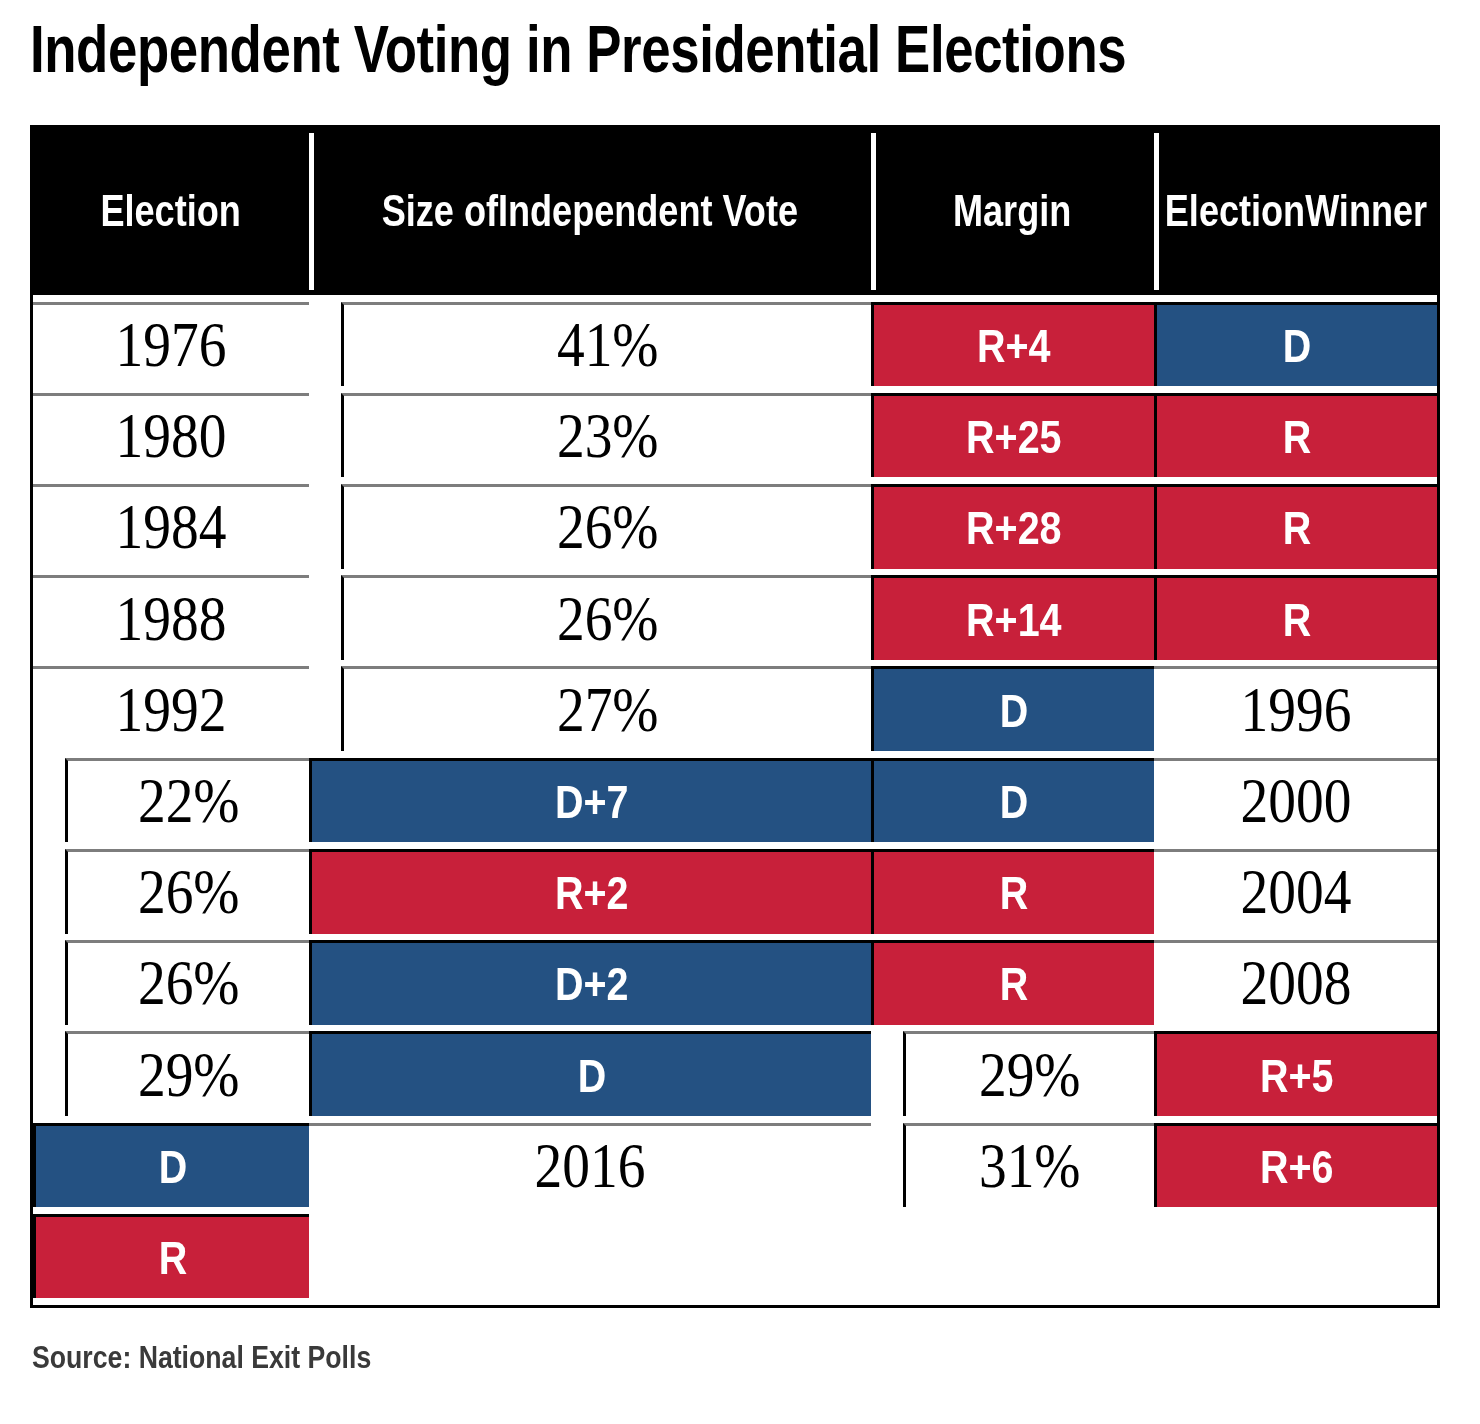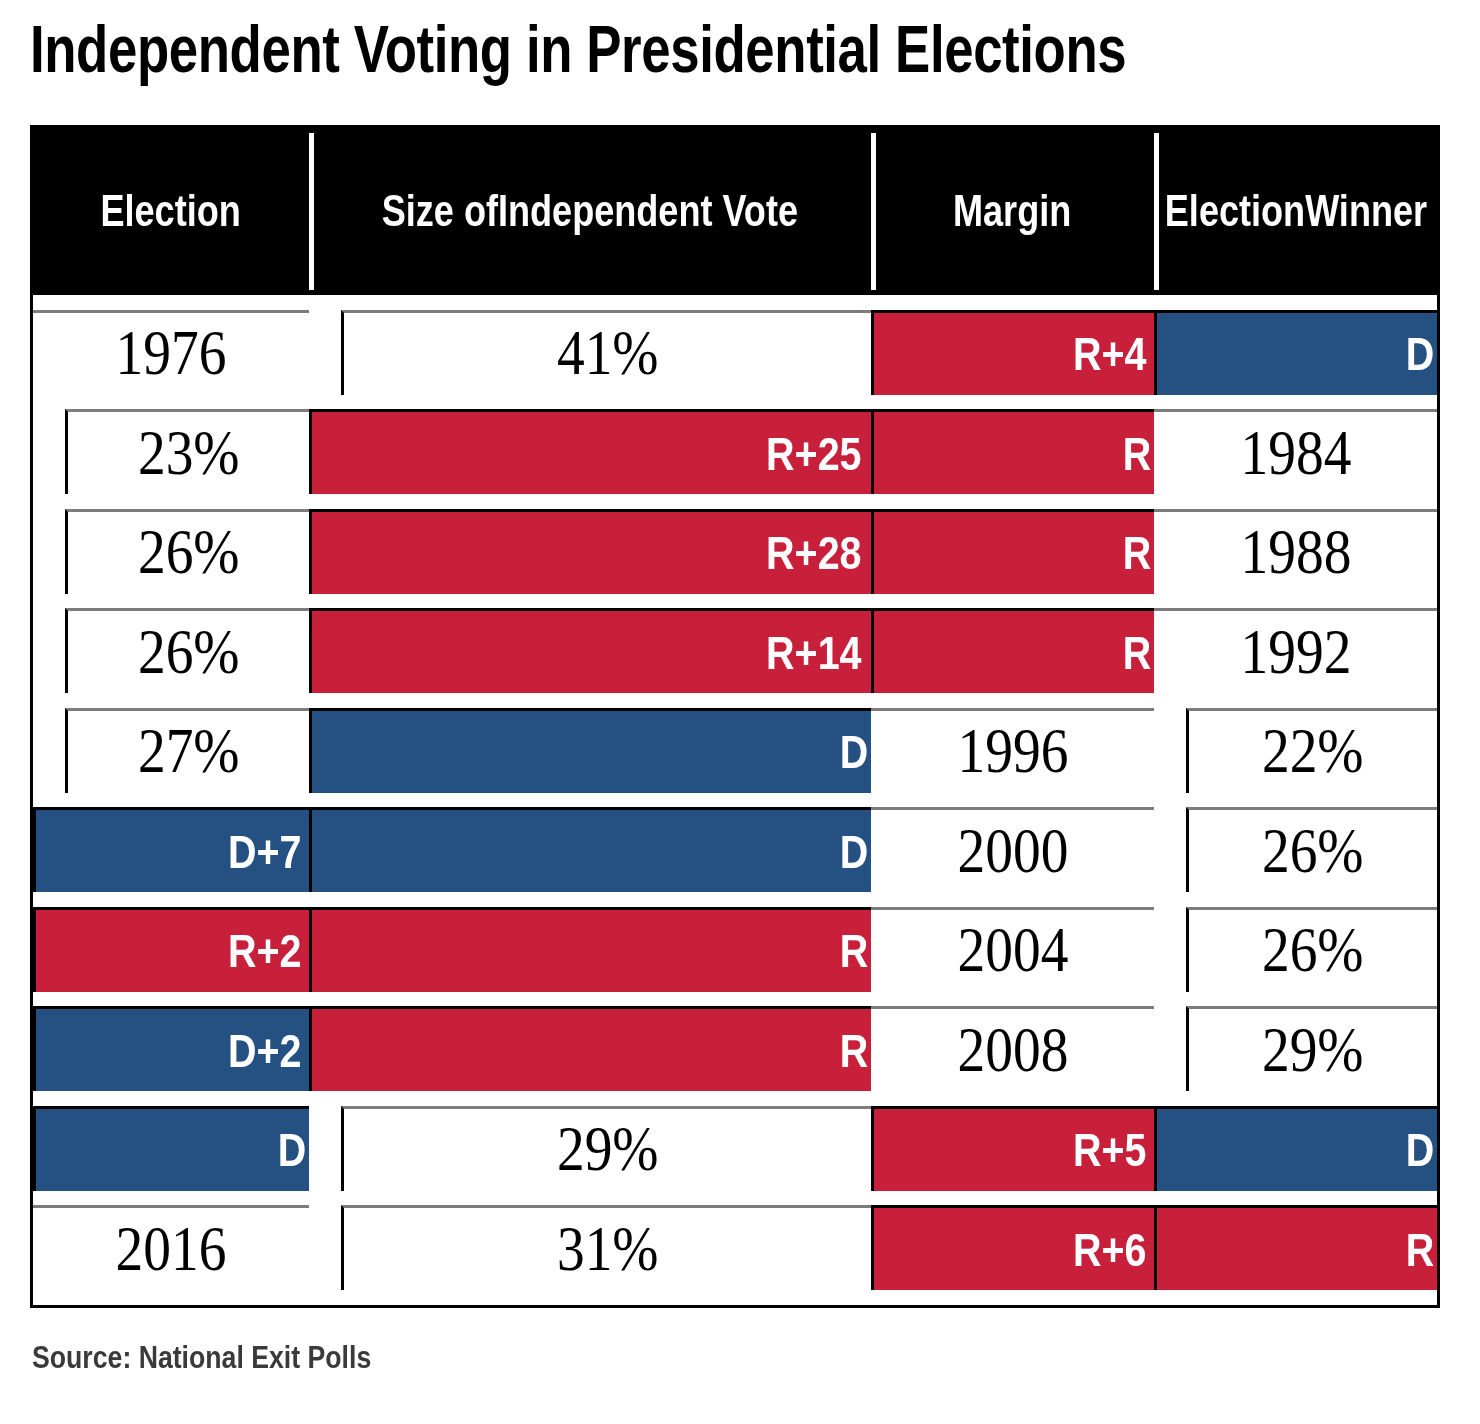--- a/index.html
+++ b/index.html
@@ -111,21 +111,20 @@
 
   .cell.col-year { }
   .cell.col-pct { border-left: 3px solid #000000; margin-left: 32px; }
   .cell.col-margin,
   .cell.col-winner {
     font-family: "Liberation Sans", sans-serif;
     font-weight: bold;
     color: #ffffff;
     font-size: 47px;
     border-top: 3px solid #000000;
-    justify-content: flex-end;
   }
   .cell.col-margin { border-left: 3px solid #000000; }
   .cell.col-winner { border-left: 3px solid #000000; }
 
   .cell.col-margin > span,
   .cell.col-winner > span { transform: scaleX(0.84); }
 
   .fill-R { background: #c8203a; }
   .fill-D { background: #245182; }
 
@@ -170,20 +169,23 @@
         </div>
         <div class="cell col-pct row-first">
           <span>41%</span>
         </div>
         <div class="cell col-margin row-first fill-R">
           <span>R+4</span>
         </div>
         <div class="cell col-winner row-first fill-D">
           <span>D</span>
         </div>
+        <div class="cell col-year">
+          <span>1980</span>
+        </div>
         <div class="cell col-pct">
           <span>23%</span>
         </div>
         <div class="cell col-margin fill-R">
           <span>R+25</span>
         </div>
         <div class="cell col-winner fill-R">
           <span>R</span>
         </div>
         <div class="cell col-year">

